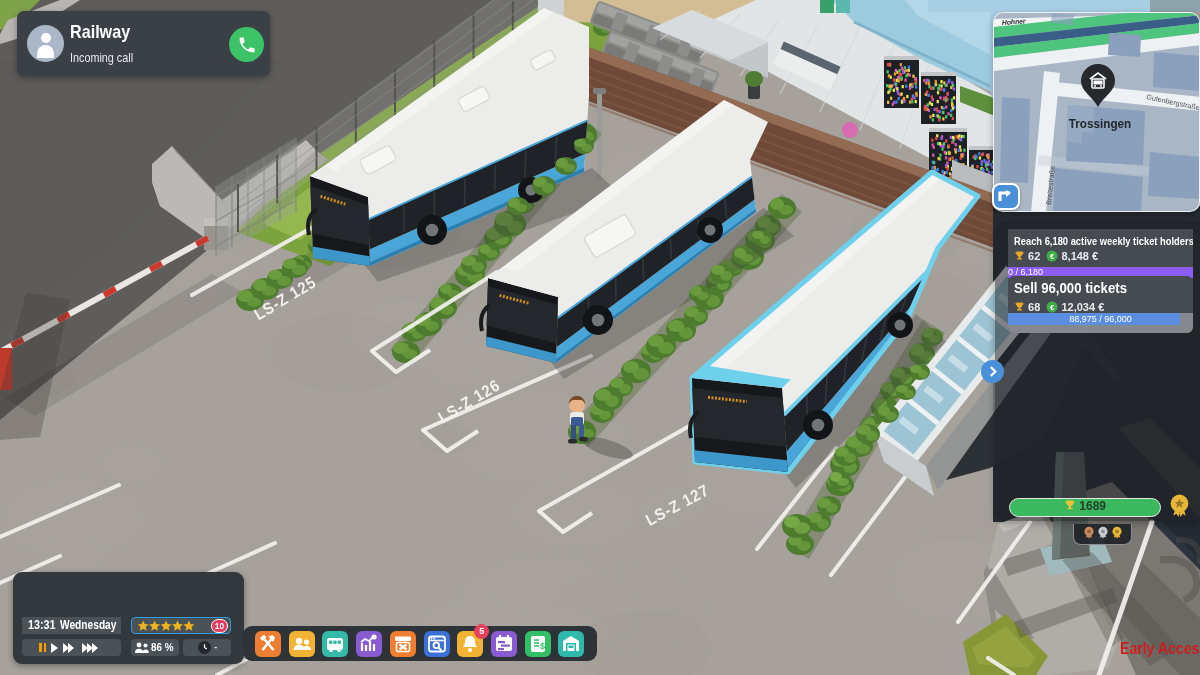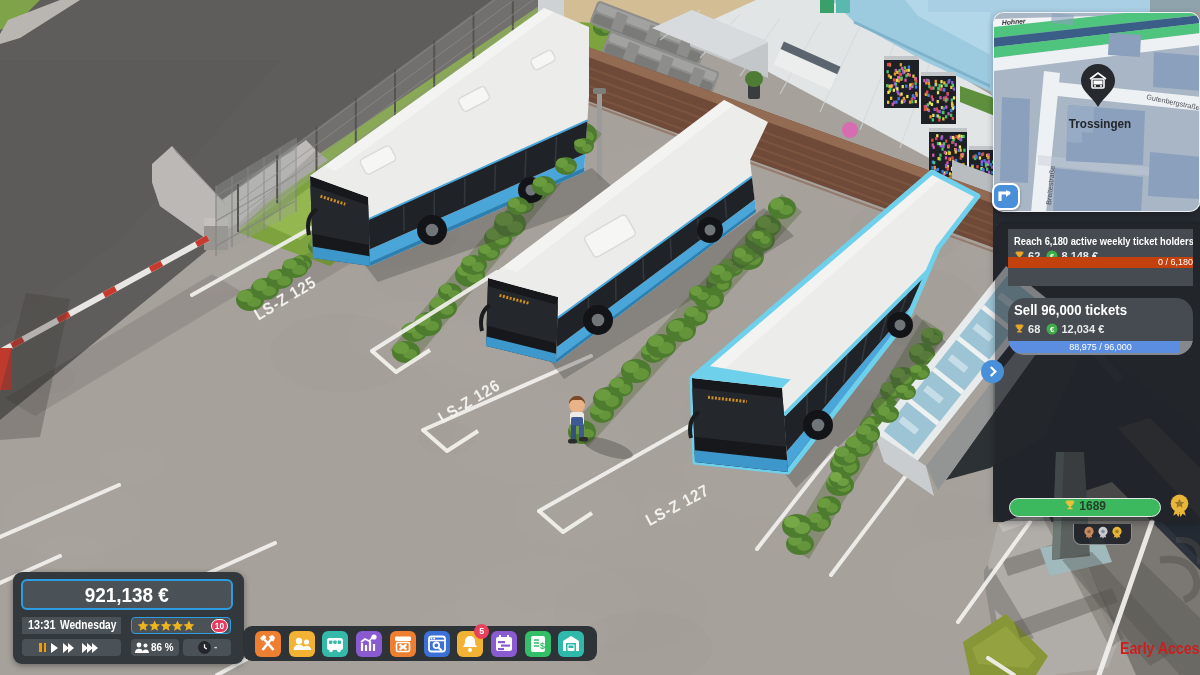--- a/index.html
+++ b/index.html
@@ -1143,20 +1143,33 @@
  <rect x="8" y="17" width="14" height="13" rx="3" fill="#ecebe6"></rect>
  <rect x="9" y="22" width="12" height="9" rx="2" fill="#3d5a94"></rect>
  <rect x="9" y="30" width="5" height="15" fill="#36507e"></rect>
  <rect x="17" y="30" width="5" height="13" fill="#3d5a94"></rect>
  <rect x="6" y="44" width="9" height="4.5" rx="2" fill="#2a2c2e"></rect>
  <rect x="17" y="42" width="9" height="4.5" rx="2" fill="#2a2c2e"></rect>
 </g>
     </svg>
 <div style="position:absolute;left:0;top:0;width:1200px;height:675px">
 
+<div style="position:absolute;left:17px;top:11px;width:253px;height:65px;background:#3a4046;border-radius:7px;box-shadow:0 2px 6px rgba(0,0,0,.35)">
+  <div style="position:absolute;left:10px;top:14px;width:37px;height:37px;border-radius:50%;background:#a9b7c9;overflow:hidden">
+    <div style="position:absolute;left:14px;top:8px;width:9.5px;height:9.5px;border-radius:50%;background:#fff"></div>
+    <div style="position:absolute;left:10px;top:20px;width:17px;height:13px;border-radius:9px 9px 0 0;background:#fff"></div>
+  </div>
+  <div style="position:absolute;left:53px;top:10px;font:700 19px 'Liberation Sans',sans-serif;color:#fff;transform:scaleX(.85);transform-origin:left">Railway</div>
+  <div style="position:absolute;left:53px;top:40px;font:400 12px 'Liberation Sans',sans-serif;color:#e8eaec;transform:scaleX(.9);transform-origin:left">Incoming call</div>
+  <div style="position:absolute;right:6px;top:16px;width:35px;height:35px;border-radius:50%;background:#3ec268">
+    <svg width="20" height="20" viewBox="0 0 24 24" style="position:absolute;left:7.5px;top:7.5px">
+            <path d="M6.6 10.8c1.4 2.8 3.8 5.1 6.6 6.6l2.2-2.2c.3-.3.7-.4 1-.2 1.1.4 2.3.6 3.6.6.6 0 1 .4 1 1V20c0 .6-.4 1-1 1C10.8 21 3 13.2 3 4c0-.6.4-1 1-1h3.5c.6 0 1 .4 1 1 0 1.2.2 2.4.6 3.6.1.3 0 .7-.2 1l-2.3 2.2z" fill="#fff"></path>
+          </svg>
+  </div>
+</div>
 <div style="position:absolute;left:993px;top:12px;width:207px;height:200px;border-radius:10px;overflow:hidden;background:#a9b6c6;border:1.5px solid rgba(255,255,255,.8);box-sizing:border-box;box-shadow:0 2px 6px rgba(0,0,0,.3)">
  <svg width="207" height="200" viewBox="0 0 207 200">
   <polygon points="0,6 207,0 207,4 0,14" fill="#f2f4f5"></polygon>
   <polygon points="0,14 207,-8 207,2 0,25" fill="#4fc47e"></polygon>
   <polygon points="0,25 207,2 207,10 0,34" fill="#3a5e88"></polygon>
   <polygon points="0,34 207,10 207,20 0,45" fill="#4fc47e"></polygon>
   <polygon points="0,45 207,20 207,32 0,58" fill="#eef1f3"></polygon>
   <polygon points="37,200 50,58 66,60 52,200" fill="#eef1f3"></polygon>
   <polygon points="52,68 207,84 207,98 54,82" fill="#eef1f3"></polygon>
   <polygon points="44,142 207,160 207,168 44,152" fill="#c2ccd8" opacity="0.45"></polygon>
@@ -1195,32 +1208,32 @@
 <div style="position:absolute;left:995px;top:222px;width:205px;height:299px;background:rgba(26,29,34,.52);border-radius:10px 0 0 10px;box-shadow:0 2px 8px rgba(0,0,0,.3)">
   <div style="position:absolute;left:13px;top:7px;width:185px;height:57px;background:#454b50;border-radius:0;overflow:hidden">
     <div style="position:absolute;left:6px;top:6px;width:200px;font:700 11px 'Liberation Sans',sans-serif;color:#fff;white-space:nowrap;transform:scaleX(.85);transform-origin:left">Reach 6,180 active weekly ticket holders</div>
     <div style="position:absolute;left:6px;top:21px;font:700 11px 'Liberation Sans',sans-serif;color:#e8eaec"><svg width="11" height="11" viewBox="0 0 24 24" style="vertical-align:-1px">
               <path d="M5,3 h14 v3 c0,5 -3,8 -5,8.5 v3 h3 v3 H7 v-3 h3 v-3 C8,14 5,11 5,6 z" fill="#e8a825"></path>
               <path d="M3,5 h3 v4 c-2,0 -3,-2 -3,-4 z M21,5 h-3 v4 c2,0 3,-2 3,-4 z" fill="#e8a825"></path>
             </svg> 62&nbsp;&nbsp;<svg width="12" height="12" viewBox="0 0 24 24" style="vertical-align:-2px">
               <circle cx="12" cy="12" r="11" fill="#3fae49"></circle>
               <text x="12" y="17" text-anchor="middle" font-size="15" font-weight="bold" fill="#fff" font-family="Liberation Sans">€</text>
             </svg> 8,148 €</div>
-    <div style="position:absolute;left:0;bottom:18px;width:185px;height:11px;background:#c2410c;text-align:right;font:400 9px 'Liberation Sans',sans-serif;color:#fff;line-height:11px">0 / 6,180</div>
+    <div style="position:absolute;left:0;bottom:8px;width:185px;height:11px;background:#8b5cf6;text-align:left;font:400 9px 'Liberation Sans',sans-serif;color:#fff;line-height:11px">0 / 6,180</div>
   </div>
-  <div style="position:absolute;left:13px;top:76px;width:185px;height:57px;background:#454b50;border-radius:17px;overflow:hidden">
+  <div style="position:absolute;left:13px;top:54px;width:185px;height:57px;background:#454b50;border-radius:6px;overflow:hidden">
     <div style="position:absolute;left:6px;top:3px;font:700 15px 'Liberation Sans',sans-serif;color:#fff;transform:scaleX(.88);transform-origin:left">Sell 96,000 tickets</div>
     <div style="position:absolute;left:6px;top:25px;font:700 11px 'Liberation Sans',sans-serif;color:#e8eaec"><svg width="11" height="11" viewBox="0 0 24 24" style="vertical-align:-1px">
               <path d="M5,3 h14 v3 c0,5 -3,8 -5,8.5 v3 h3 v3 H7 v-3 h3 v-3 C8,14 5,11 5,6 z" fill="#e8a825"></path>
               <path d="M3,5 h3 v4 c-2,0 -3,-2 -3,-4 z M21,5 h-3 v4 c2,0 3,-2 3,-4 z" fill="#e8a825"></path>
             </svg> 68&nbsp;&nbsp;<svg width="12" height="12" viewBox="0 0 24 24" style="vertical-align:-2px">
               <circle cx="12" cy="12" r="11" fill="#3fae49"></circle>
               <text x="12" y="17" text-anchor="middle" font-size="15" font-weight="bold" fill="#fff" font-family="Liberation Sans">€</text>
             </svg> 12,034 €</div>
-    <div style="position:absolute;left:0;bottom:0;width:185px;height:14px;background:#85898d">
+    <div style="position:absolute;left:0;bottom:0;width:185px;height:20px;background:#85898d">
       <div style="position:absolute;left:0;top:0;width:93%;height:12px;background:#5b8de0"></div>
       <div style="position:absolute;left:0;top:0;width:185px;text-align:center;font:400 9px 'Liberation Sans',sans-serif;color:#fff;line-height:12px">88,975 / 96,000</div>
     </div>
   </div>
   <div style="position:absolute;left:14px;top:276px;width:152px;height:19px;background:#3cb95e;border:1.5px solid #e4e9e6;border-radius:10px;box-sizing:border-box;text-align:center;font:700 12px 'Liberation Sans',sans-serif;color:#23402c;line-height:15px"><svg width="12" height="12" viewBox="0 0 24 24" style="vertical-align:-1px">
             <path d="M5,3 h14 v3 c0,5 -3,8 -5,8.5 v3 h3 v3 H7 v-3 h3 v-3 C8,14 5,11 5,6 z" fill="#e8c23a"></path>
             <path d="M3,5 h3 v4 c-2,0 -3,-2 -3,-4 z M21,5 h-3 v4 c2,0 3,-2 3,-4 z" fill="#e8c23a"></path>
           </svg> 1689</div>
   <div style="position:absolute;left:171px;top:271px"><svg width="27" height="27" viewBox="0 0 24 26">
             <path d="M8,15 l-2,7 3,-2 2,3 2,-7 z M16,15 l2,7 -3,-2 -2,3 -2,-7 z" fill="#e8b73a"></path>
@@ -1242,21 +1255,20 @@
           <path d="M8,15 l-2,7 3,-2 2,3 2,-7 z M16,15 l2,7 -3,-2 -2,3 -2,-7 z" fill="#c9cdd1"></path>
           <circle cx="12" cy="10" r="8.5" fill="#c9cdd1"></circle>
           <path d="M12,5.5 l1.4,2.9 3.2,.4 -2.3,2.2 .6,3.1 -2.9,-1.5 -2.9,1.5 .6,-3.1 -2.3,-2.2 3.2,-.4 z" fill="#00000055"></path>
         </svg><svg width="14" height="14" viewBox="0 0 24 26">
           <path d="M8,15 l-2,7 3,-2 2,3 2,-7 z M16,15 l2,7 -3,-2 -2,3 -2,-7 z" fill="#e8b73a"></path>
           <circle cx="12" cy="10" r="8.5" fill="#e8b73a"></circle>
           <path d="M12,5.5 l1.4,2.9 3.2,.4 -2.3,2.2 .6,3.1 -2.9,-1.5 -2.9,1.5 .6,-3.1 -2.3,-2.2 3.2,-.4 z" fill="#00000055"></path>
         </svg>
 </div>
 <div style="position:absolute;left:13px;top:572px;width:231px;height:92px;background:#33383d;border-radius:9px;box-shadow:0 2px 6px rgba(0,0,0,.35)">
-  <div style="position:absolute;left:8px;top:7px;width:212px;height:31px;background:#4b5257;border:2px solid #2d9ce0;border-radius:6px;box-sizing:border-box;text-align:center;font:700 21px 'Liberation Sans',sans-serif;color:#fff;line-height:27px"><span style="display:inline-block;transform:scaleX(.9)">921,138 €</span></div>
   <div style="position:absolute;left:9px;top:45px;width:99px;height:17px;background:#4b5257;border-radius:0;font:700 12px 'Liberation Sans',sans-serif;color:#fff;line-height:17px">
     <span style="position:absolute;left:6px;display:inline-block;transform:scaleX(.9);transform-origin:left">13:31</span>
     <span style="position:absolute;right:5px;display:inline-block;transform:scaleX(.85);transform-origin:right">Wednesday</span>
   </div>
   <div style="position:absolute;left:118px;top:45px;width:100px;height:17px;background:#4b5257;border:1.5px solid #2d9ce0;border-radius:4px;box-sizing:border-box">
     <svg width="58" height="12" viewBox="0 0 58 12" style="position:absolute;left:5px;top:2px">
       <g fill="#eeb41f" transform="scale(0.88)">
               <path id="st" d="M7,0.5 L8.8,4.6 L13.2,5 L9.9,7.9 L10.9,12.2 L7,9.9 L3.1,12.2 L4.1,7.9 L0.8,5 L5.2,4.6 Z"></path>
       <use href="#st" x="13"></use>
               <use href="#st" x="26"></use>

